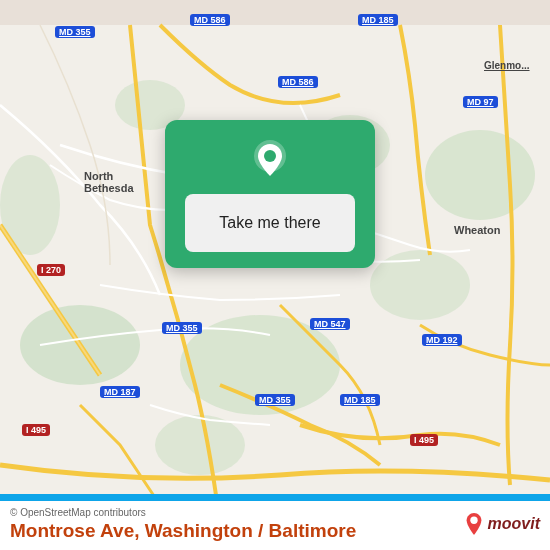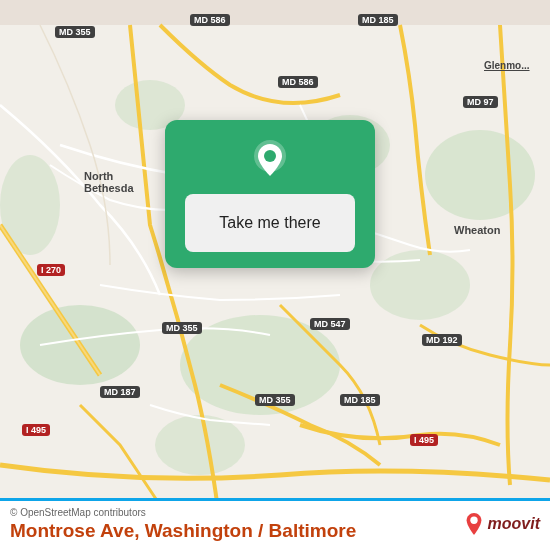--- a/index.html
+++ b/index.html
@@ -43,21 +43,22 @@
       position: absolute;
       background: #3a6bc4;
       color: white;
       font-size: 9px;
       font-weight: bold;
       padding: 1px 4px;
       border-radius: 3px;
       white-space: nowrap;
     }
     .highway-badge.green {
-      background: #404040;
+      background: #1d4ed8;
+      text-decoration: underline;
     }
     .highway-badge.red {
       background: #b22222;
     }
 
     
     #popup-card {
       position: absolute;
       left: 165px;
       top: 120px;
@@ -92,21 +93,21 @@
     }
 
     
     #bottom-bar {
       position: absolute;
       bottom: 0;
       left: 0;
       right: 0;
       background: white;
       padding: 6px 10px 8px;
-      border-top: 3px solid #0ea5e9;
+      border-top: 7px solid #0ea5e9;
       z-index: 10;
     }
 
     #attribution {
       font-size: 10px;
       color: #666;
       margin-bottom: 2px;
     }
 
     #location-title {

